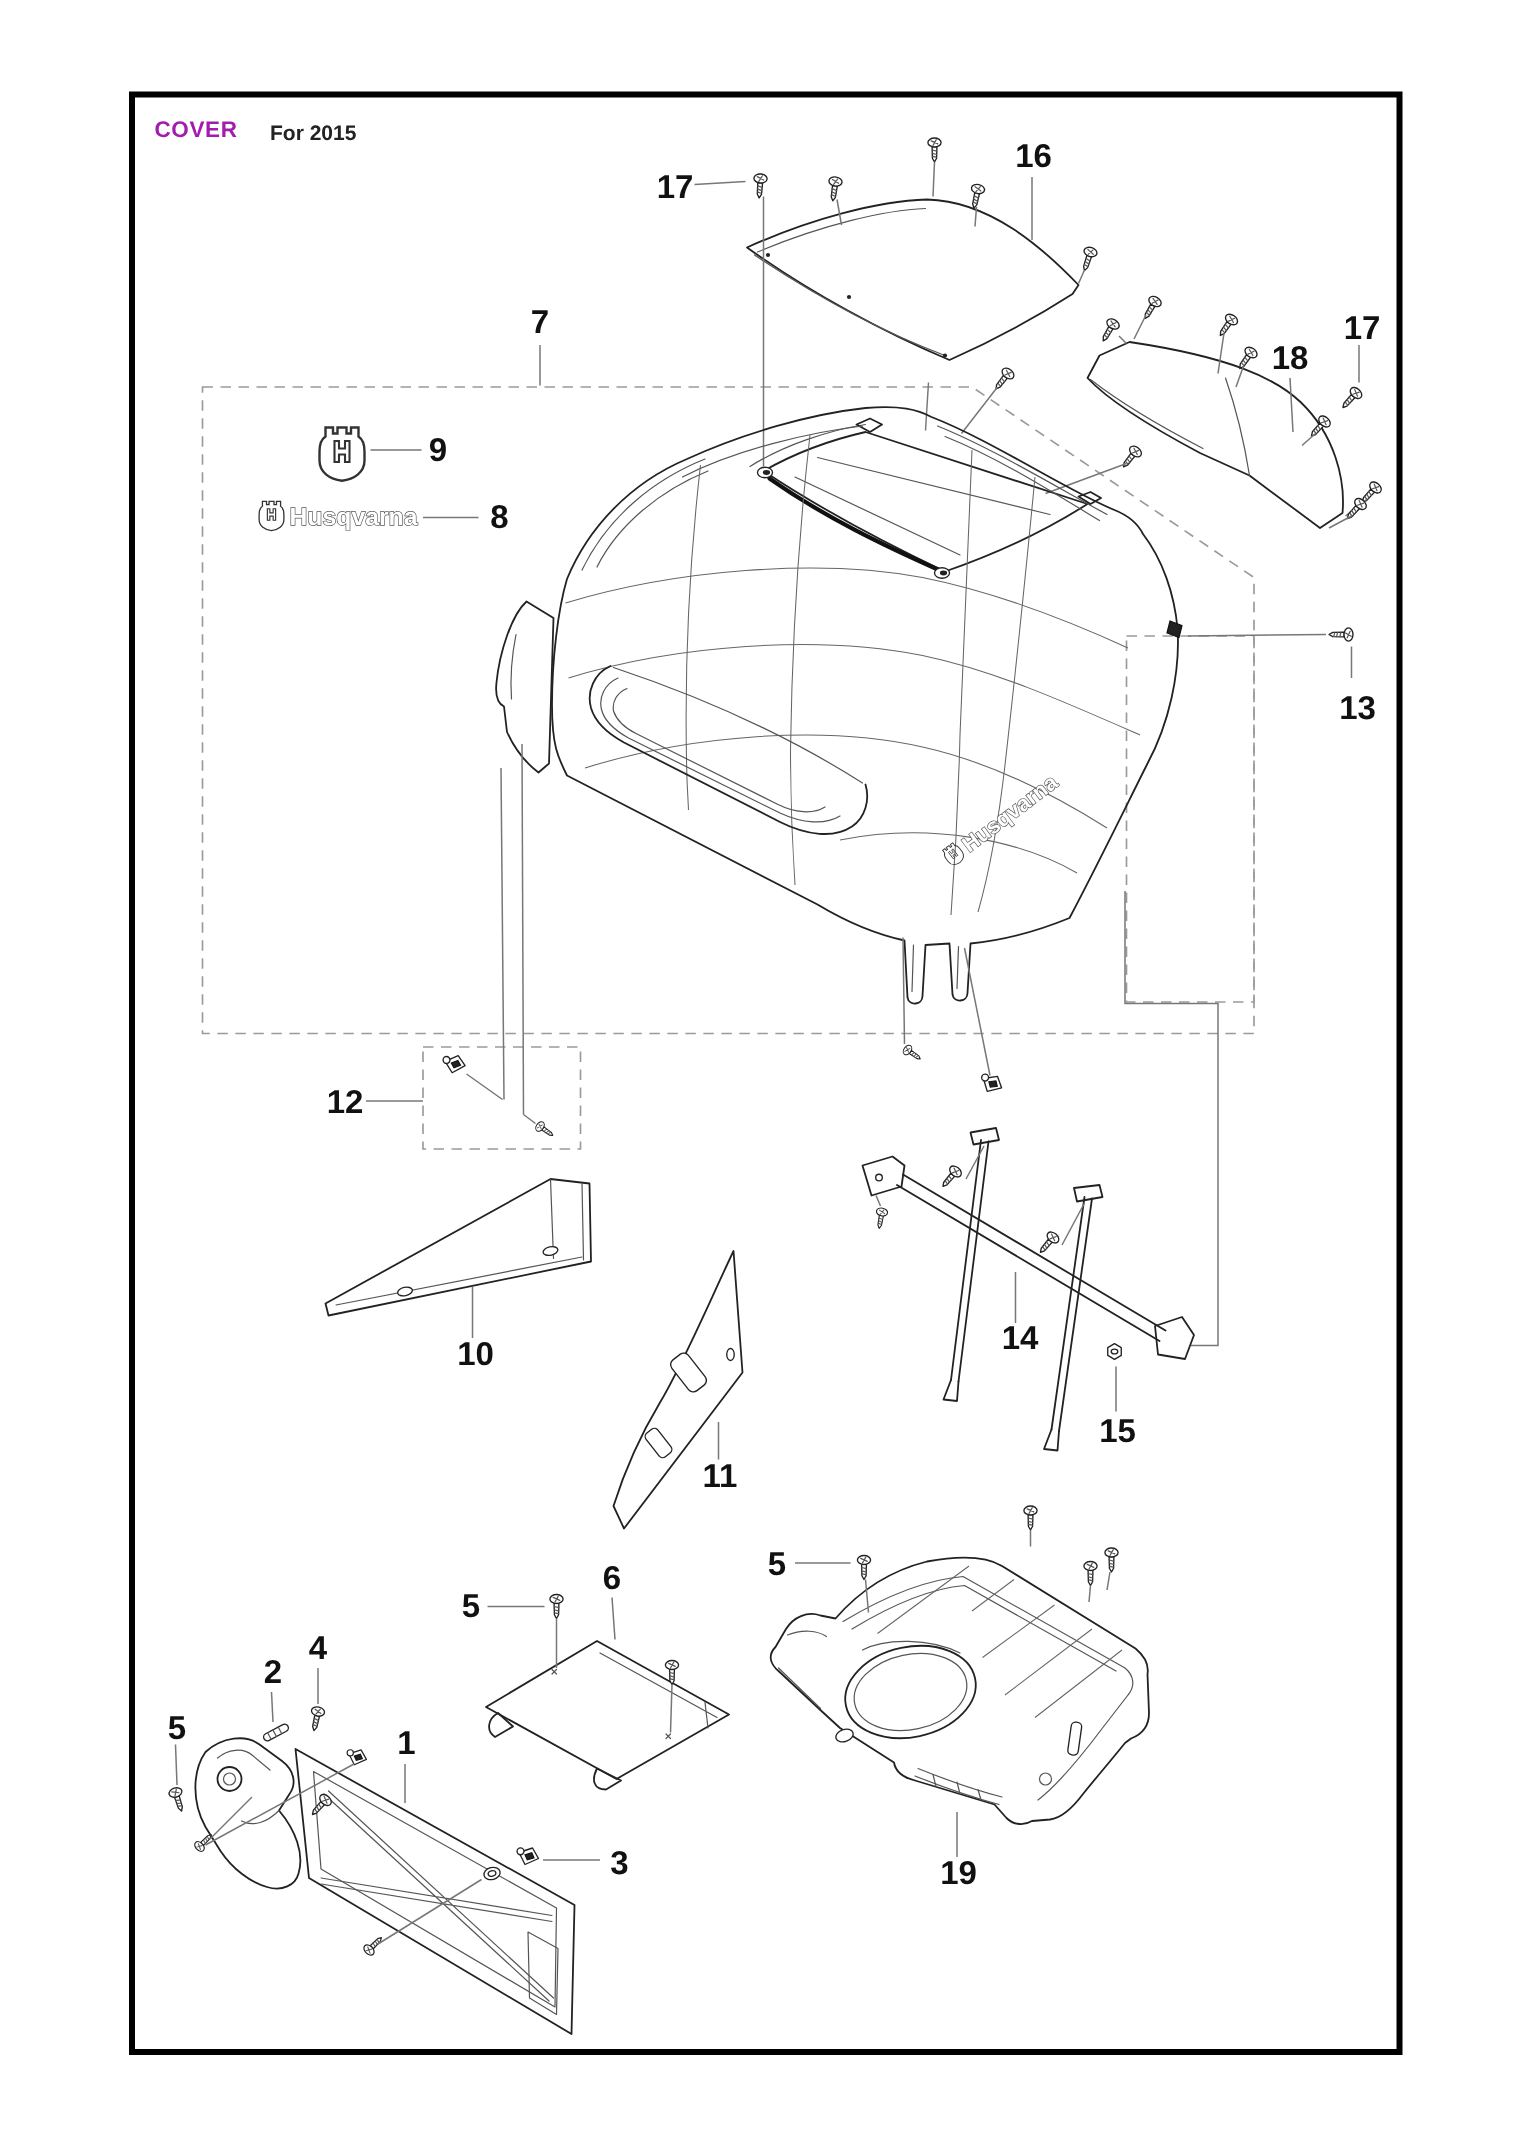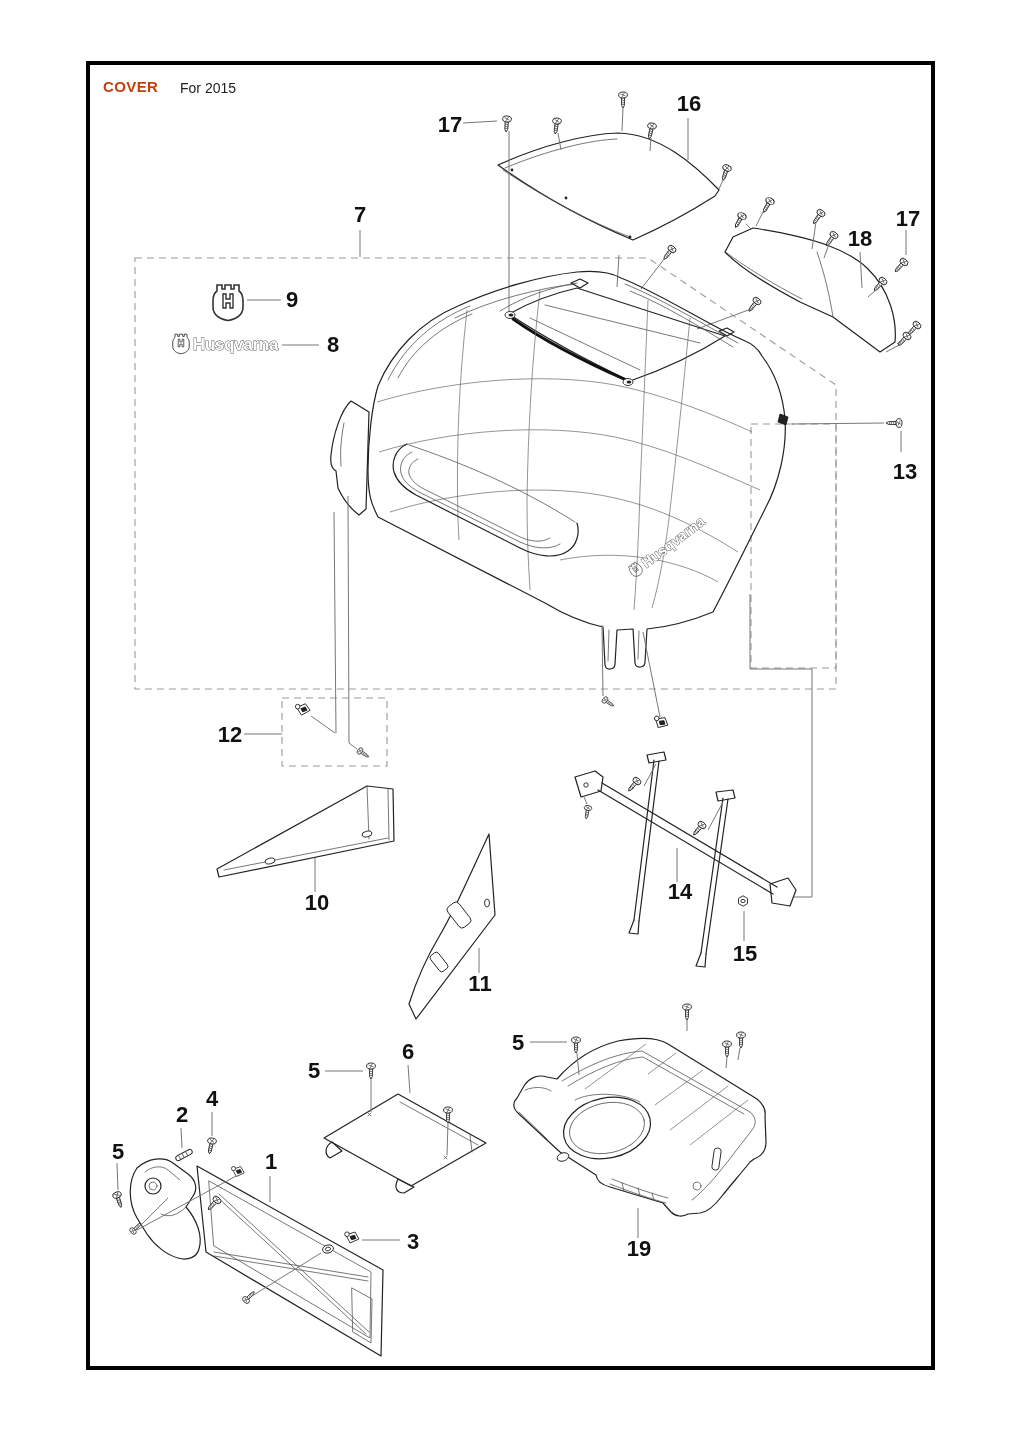--- a/index.html
+++ b/index.html
@@ -1,19 +1,19 @@
 <!DOCTYPE html>
 <html><head>
 <meta charset="utf-8">
 <style>
   html,body{margin:0;padding:0;background:#fff;}
   body{width:1024px;height:1435px;position:relative;font-family:"Liberation Sans",sans-serif;}
   .frame{position:absolute;left:86px;top:61px;width:849px;height:1309px;border:4px solid #000;box-sizing:border-box;background:#fff;}
-  .title{position:absolute;left:103px;top:78px;font-size:15px;font-weight:bold;color:#c2410c;letter-spacing:.4px;}
-  .subtitle{position:absolute;left:180px;top:80px;font-size:14px;font-weight:normal;color:#222;}
+  .title{position:absolute;left:103px;top:78px;font-size:15px;font-weight:bold;color:#a21caf;letter-spacing:.4px;}
+  .subtitle{position:absolute;left:180px;top:80px;font-size:14px;font-weight:bold;color:#222;}
   svg{position:absolute;left:0;top:0;}
   .ol{fill:none;stroke:#222;stroke-width:1.2;stroke-linejoin:round;stroke-linecap:round;}
   .ol2{fill:none;stroke:#555;stroke-width:.8;stroke-linejoin:round;stroke-linecap:round;}
   .grid{fill:none;stroke:#666;stroke-width:.7;}
   .thick{fill:none;stroke:#111;stroke-width:2.8;stroke-linecap:round;}
   .leader{fill:none;stroke:#777;stroke-width:1;}
   .dash{fill:none;stroke:#9a9a9a;stroke-width:1.1;stroke-dasharray:7 5;}
   .lbl{font-family:"Liberation Sans",sans-serif;font-size:22px;font-weight:bold;fill:#111;text-anchor:middle;}
   .hw{stroke:#222;stroke-width:.9;fill:#fff;stroke-linejoin:round;}
   .hwdark{stroke:#111;stroke-width:.8;fill:#222;}

